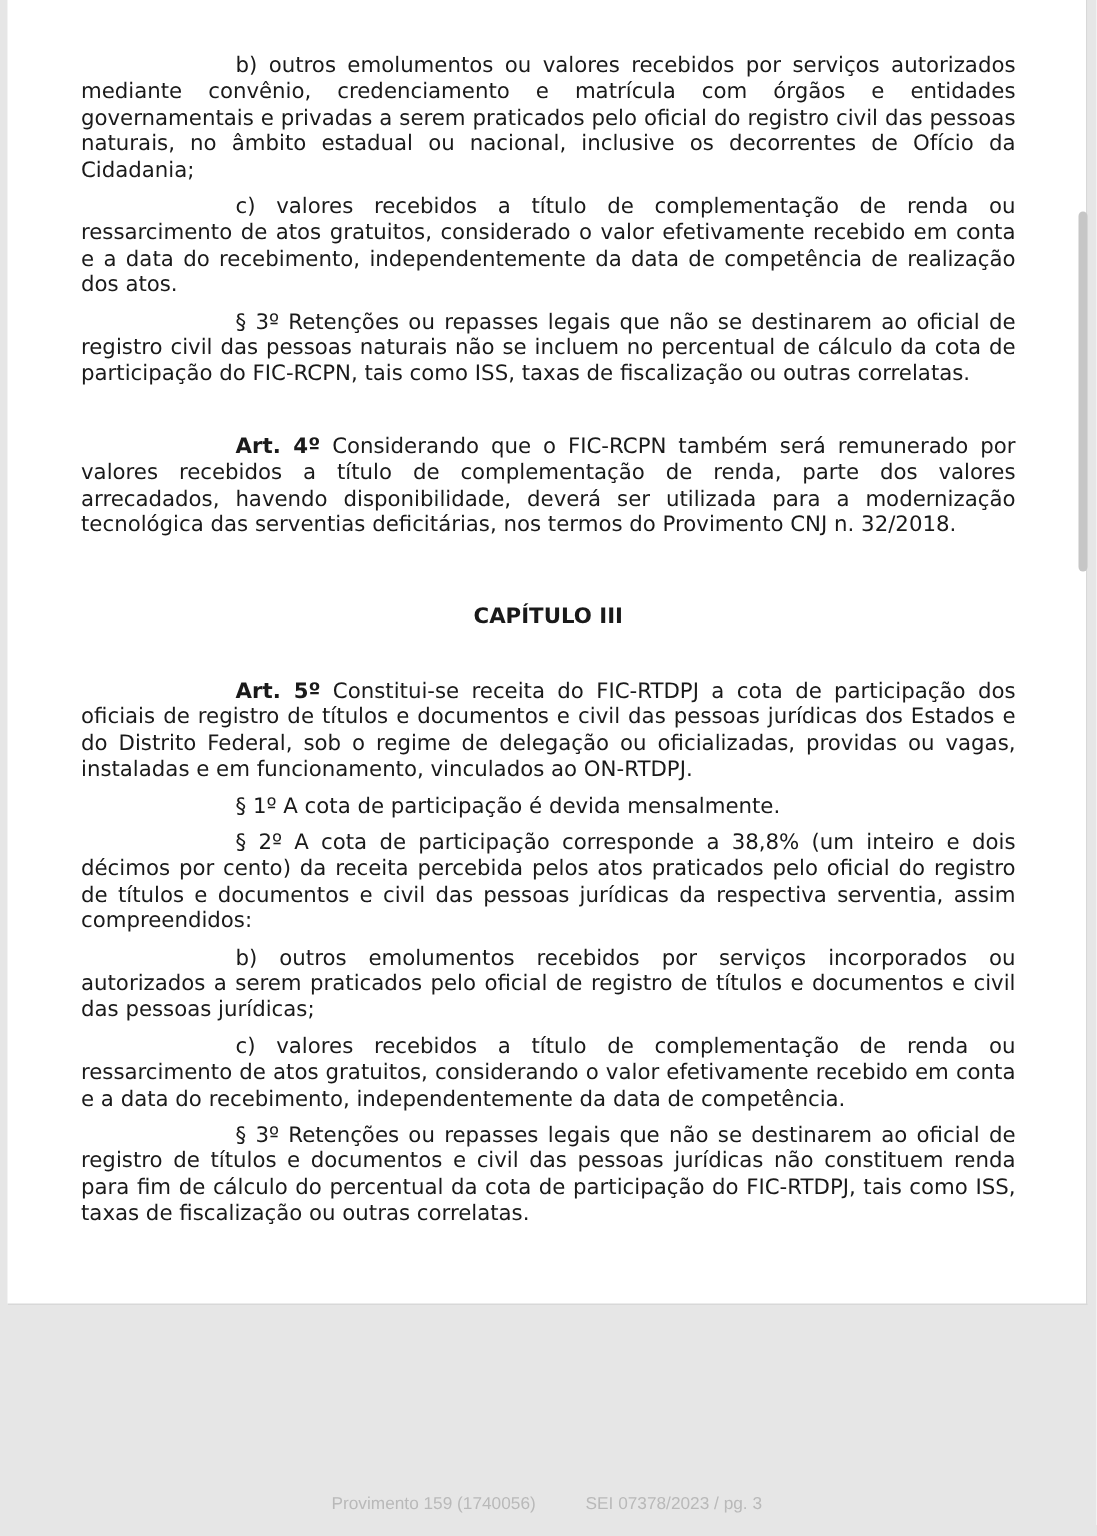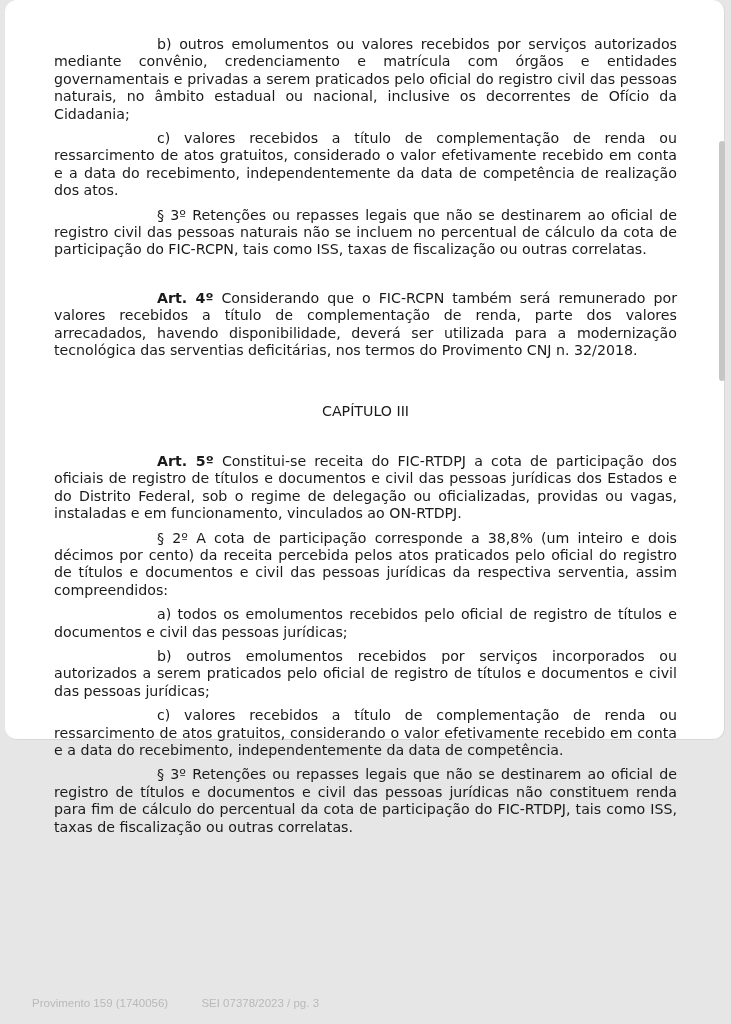--- a/index.html
+++ b/index.html
@@ -4,43 +4,42 @@
 <style>
   html, body { margin: 0; padding: 0; }
   body {
     width: 731px; height: 1024px; overflow: hidden;
     background: #e6e6e6;
     font-family: "DejaVu Sans", sans-serif;
     color: #1a1a1a;
     position: relative;
   }
   .page {
-    position: absolute; left: 5px; top: 0; width: 720px; height: 740px;
+    position: absolute; left: 5px; top: 0; width: 720px; height: 870px;
     background: #ffffff;
     border-right: 1px solid #d8d8d8;
     border-bottom: 1px solid #d8d8d8;
     box-sizing: border-box;
-    border-radius: 12px;
   }
   .content {
     position: absolute; left: 49px; top: 36px; width: 623px;
     font-size: 14.2px; line-height: 17.4px;
   }
   p { margin: 0 0 7px 0; text-align: justify; }
   .ind { text-indent: 103px; }
   .gap { height: 24px; }
   .gap2 { height: 28px; }
-  .center { text-align: center; font-weight: normal; }
+  .center { text-align: center; font-weight: bold; }
   .chap { margin-top: 8px; margin-bottom: 9px; }
   .sub { margin-bottom: 0; }
   b { font-weight: bold; margin-top: 28px; }
   .footer {
     position: absolute; left: 0; right: 0; top: 997px;
-    text-align: left; color: #b9b9b9;
-    font-family: "Liberation Sans", sans-serif; font-size: 11.5px; margin-left: 12px;
+    text-align: center; color: #b9b9b9;
+    font-family: "Liberation Sans", sans-serif; font-size: 11.5px;
   }
   .footer span { margin: 0 15px; }
   .scrollbar {
     position: absolute; left: 719px; top: 141px; width: 6px; height: 240px;
     background: #c6c6c6; border-radius: 3px;
   }
 </style>
 </head>
 <body>
 
@@ -51,22 +50,22 @@
     <p class="ind"><span>c) valores recebidos a título de complementação de renda ou ressarcimento de atos gratuitos, considerado o valor efetivamente recebido em conta e a data do recebimento, independentemente da data de competência de realização dos atos.</span></p>
     <p class="ind"><span>§ 3º Retenções ou repasses legais que não se destinarem ao oficial de registro civil das pessoas naturais não se incluem no percentual de cálculo da cota de participação do FIC-RCPN, tais como ISS, taxas de fiscalização ou outras correlatas.</span></p>
     <div class="gap"></div>
     <p class="ind"><b>Art. 4º</b><span> Considerando que o FIC-RCPN também será remunerado por valores recebidos a título de complementação de renda, parte dos valores arrecadados, havendo disponibilidade, deverá ser utilizada para a modernização tecnológica das serventias deficitárias, nos termos do Provimento CNJ n. 32/2018.</span></p>
 
     <div class="gap2"></div>
     <p class="center chap">CAPÍTULO III</p>
     <div class="gap"></div>
 
     <p class="ind"><b>Art. 5º</b><span> Constitui-se receita do FIC-RTDPJ a cota de participação dos oficiais de registro de títulos e documentos e civil das pessoas jurídicas dos Estados e do Distrito Federal, sob o regime de delegação ou oficializadas, providas ou vagas, instaladas e em funcionamento, vinculados ao ON-RTDPJ.</span></p>
+    <p class="ind"><span>§ 1º A cota de participação é devida mensalmente.</span></p>
     <p class="ind"><span>§ 2º A cota de participação corresponde a 38,8% (um inteiro e dois décimos por cento) da receita percebida pelos atos praticados pelo oficial do registro de títulos e documentos e civil das pessoas jurídicas da respectiva serventia, assim compreendidos:</span></p>
-    <p class="ind"><span>a) todos os emolumentos recebidos pelo oficial de registro de títulos e documentos e civil das pessoas jurídicas;</span></p>
     <p class="ind"><span>b) outros emolumentos recebidos por serviços incorporados ou autorizados a serem praticados pelo oficial de registro de títulos e documentos e civil das pessoas jurídicas;</span></p>
     <p class="ind"><span>c) valores recebidos a título de complementação de renda ou ressarcimento de atos gratuitos, considerando o valor efetivamente recebido em conta e a data do recebimento, independentemente da data de competência.</span></p>
     <p class="ind"><span>§ 3º Retenções ou repasses legais que não se destinarem ao oficial de registro de títulos e documentos e civil das pessoas jurídicas não constituem renda para fim de cálculo do percentual da cota de participação do FIC-RTDPJ, tais como ISS, taxas de fiscalização ou outras correlatas.</span></p>
     <div class="gap"></div>
   </div>
 
   <div class="footer">
     <span>Provimento 159 (1740056)</span>
     <span>SEI 07378/2023 / pg. 3</span>
   </div>

